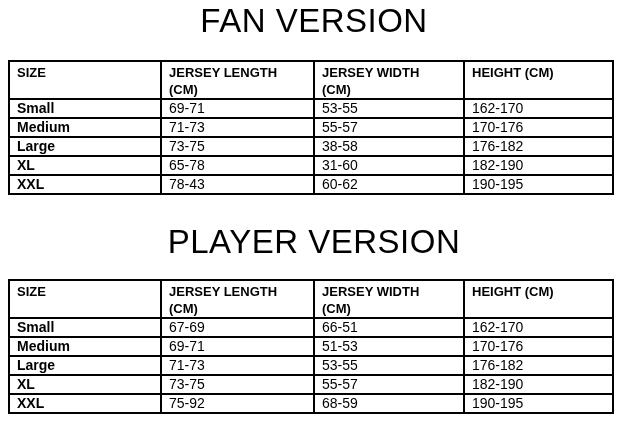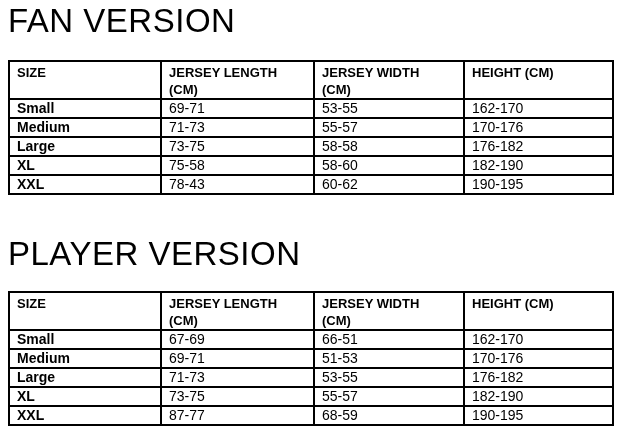--- a/index.html
+++ b/index.html
@@ -18,23 +18,24 @@
     padding: 2px 0 0 8px;
   }
   .section-title {
     font-family: "Liberation Sans", sans-serif;
     font-size: 33px;
     font-weight: 400;
     line-height: 38px;
     margin: 0;
     color: #000000;
     letter-spacing: 0.5px;
+    text-align: center;
   }
   .title-player {
-    margin-top: 40px;
+    margin-top: 28px;
   }
   table.size-table {
     border-collapse: collapse;
     table-layout: fixed;
     width: 604px;
     margin-top: 20px;
   }
   table.size-table.player {
     margin-top: 18px;
   }
@@ -101,27 +102,27 @@
       </tr>
       <tr>
         <td class="size-col">Medium</td>
         <td>71-73</td>
         <td>55-57</td>
         <td>170-176</td>
       </tr>
       <tr>
         <td class="size-col">Large</td>
         <td>73-75</td>
-        <td>58-58</td>
+        <td>38-58</td>
         <td>176-182</td>
       </tr>
       <tr>
         <td class="size-col">XL</td>
-        <td>75-58</td>
-        <td>58-60</td>
+        <td>65-78</td>
+        <td>31-60</td>
         <td>182-190</td>
       </tr>
       <tr>
         <td class="size-col">XXL</td>
         <td>78-43</td>
         <td>60-62</td>
         <td>190-195</td>
       </tr>
     </tbody>
   </table>
@@ -164,20 +165,20 @@
         <td>176-182</td>
       </tr>
       <tr>
         <td class="size-col">XL</td>
         <td>73-75</td>
         <td>55-57</td>
         <td>182-190</td>
       </tr>
       <tr>
         <td class="size-col">XXL</td>
-        <td>87-77</td>
+        <td>75-92</td>
         <td>68-59</td>
         <td>190-195</td>
       </tr>
     </tbody>
   </table>
 
 </div>
 
 </body></html>

